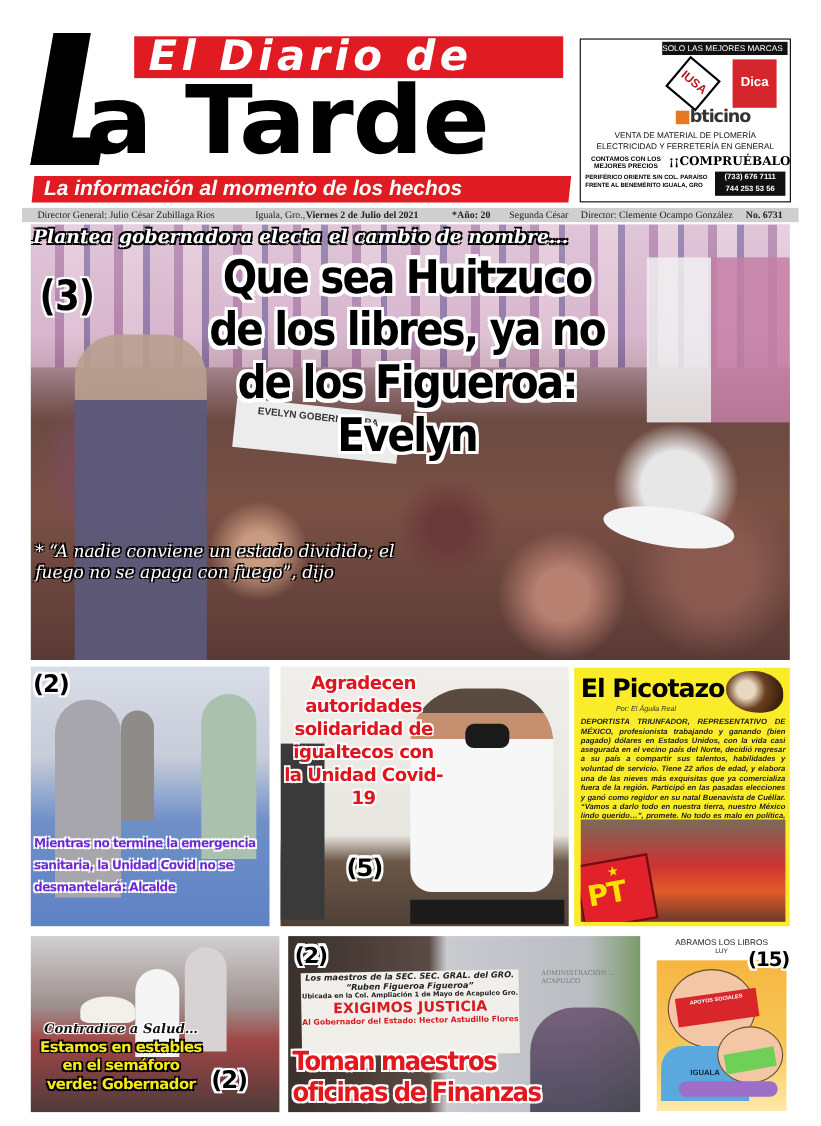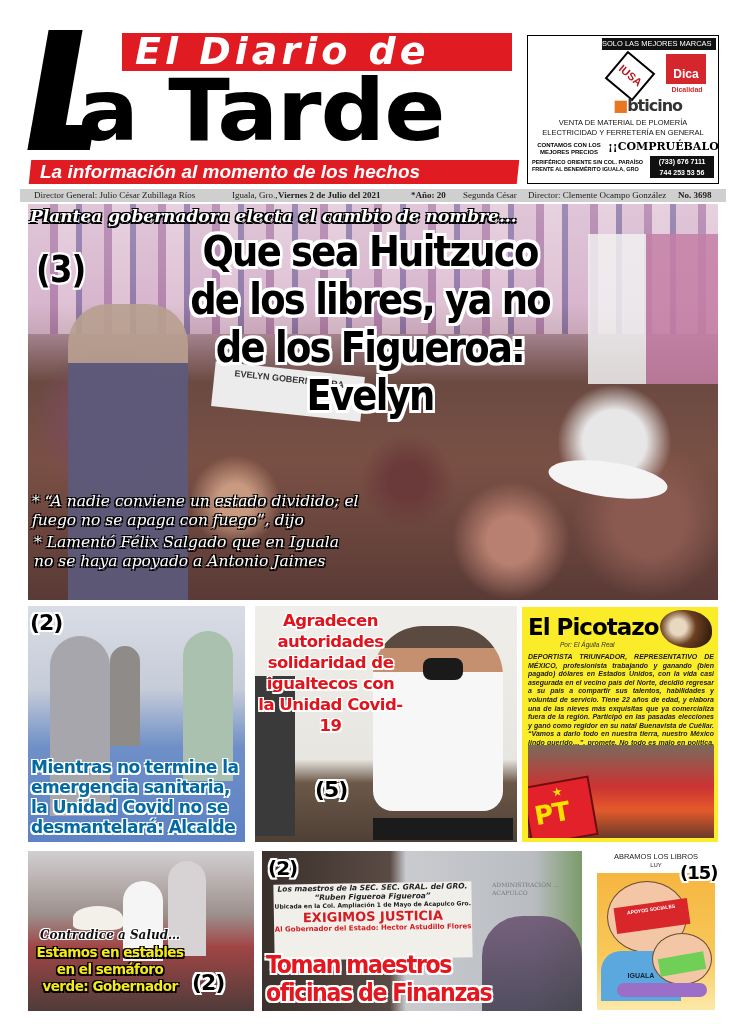--- a/index.html
+++ b/index.html
@@ -19,21 +19,21 @@
   
   .ad { left:527px; top:35px; width:190px; height:147px; border:1.5px solid #000; background:#fff; overflow:hidden; }
   .ad-top { position:absolute; left:74px; top:2px; width:114px; height:12px; background:#111; color:#fff; font-size:7.5px; text-align:left; line-height:12px; }
   .ad-logo { position:absolute; left:6px; top:4px; width:64px; height:80px; }
   .ad-logo .ring { position:absolute; left:10px; top:18px; width:40px; height:26px; border:4px solid #1e4aa0; border-radius:50%; }
   .ad-logo .plug { position:absolute; left:18px; top:27px; width:20px; height:10px; background:#1e4aa0; border-radius:2px; }
   .ad-logo .ttl1 { position:absolute; left:2px; top:0; width:60px; font-size:8px; font-weight:bold; color:#1e4aa0; text-align:center; font-style:italic; }
   .ad-logo .ttl2 { position:absolute; left:2px; top:50px; width:60px; font-size:8px; font-weight:bold; color:#1e4aa0; text-align:center; font-style:italic; }
   .ad-logo .tel { position:absolute; left:2px; top:62px; width:60px; font-size:6px; color:#1e4aa0; text-align:center; line-height:7px; }
   .iusa { position:absolute; left:84px; top:22px; width:32px; height:32px; border:2px solid #000; color:#b51a20; font-weight:bold; font-size:11px; transform:rotate(40deg); text-align:center; line-height:30px; background:#fff; }
-  .dica { position:absolute; left:138px; top:18px; width:40px; height:30px; background:#d4262c; color:#fff; font-weight:bold; font-size:12px; text-align:center; line-height:40px; }
+  .dica { position:absolute; left:138px; top:18px; width:40px; height:44px; background:#d4262c; color:#fff; font-weight:bold; font-size:12px; text-align:center; line-height:40px; }
   .dica-sub { position:absolute; left:135px; top:50px; width:48px; font-size:7px; font-weight:bold; color:#d4262c; text-align:center; }
   .bticino { position:absolute; left:85px; top:60px; font-family:"DejaVu Sans", sans-serif; font-weight:bold; font-size:16px; color:#333; letter-spacing:-1px; }
   .bticino .b { color:#e87722; }
   .ad-line { position:absolute; left:0; width:190px; text-align:center; font-size:7.5px; color:#111; white-space:nowrap; }
   .ad-small { position:absolute; left:6px; top:106px; width:70px; font-size:6px; text-align:center; line-height:7px; font-weight:bold; }
   .ad-comp { position:absolute; left:80px; top:104px; font-family:"DejaVu Serif", serif; font-weight:bold; font-size:11px; }
   .ad-addr { position:absolute; left:4px; top:123px; width:112px; font-size:5.5px; font-weight:bold; line-height:7px; }
   .ad-phone { position:absolute; left:122px; top:120px; width:64px; height:22px; background:#111; color:#fff; font-size:7px; font-weight:bold; text-align:center; line-height:11px; }
 
   
@@ -67,21 +67,21 @@
   .bullets { left:32px; top:492px; width:330px; font-family:"DejaVu Serif", serif; font-style:italic; font-size:15.5px; color:#fff; line-height:18.5px;
     text-shadow:-1.5px -1.5px 0 #000, 1.5px -1.5px 0 #000, -1.5px 1.5px 0 #000, 1.5px 1.5px 0 #000; }
   .bullets div { margin-bottom:4px; }
 
   
   .box-covid { left:28px; top:606px; width:217px; height:236px; overflow:hidden;
     background: linear-gradient(180deg, #d8dde6 0%, #c6ccd8 35%, #6e8fc7 60%, #5f82c4 100%); }
   .box-covid .person1 { position:absolute; left:22px; top:30px; width:60px; height:180px; background:#a7a6ad; border-radius:30px 30px 0 0; }
   .box-covid .person2 { position:absolute; left:155px; top:25px; width:50px; height:150px; background:#a9c1ae; border-radius:25px 25px 0 0; }
   .box-covid .person3 { position:absolute; left:82px; top:40px; width:30px; height:100px; background:#8f8b88; border-radius:15px 15px 0 0; }
-  .covid-headline { left:31px; top:757px; width:214px; font-family:"DejaVu Sans", sans-serif; font-weight:bold; font-size:17px; line-height:20px; color:#0369a1; letter-spacing:-0.5px;
+  .covid-headline { left:31px; top:757px; width:214px; font-family:"DejaVu Sans", sans-serif; font-weight:bold; font-size:11px; line-height:20px; color:#6d28d9; letter-spacing:-0.5px;
     text-shadow:-1.5px -1.5px 0 #fff, 1.5px -1.5px 0 #fff, -1.5px 1.5px 0 #fff, 1.5px 1.5px 0 #fff; }
   .covid-num { left:30px; top:610px; font-size:22px; line-height:26px; }
 
   .box-agrad { left:255px; top:606px; width:262px; height:236px; overflow:hidden;
     background: linear-gradient(180deg, #efeeea 0%, #e8e6e0 65%, #6b5848 75%, #4f4036 100%); }
   .box-agrad .man { position:absolute; left:118px; top:20px; width:130px; height:185px; background:linear-gradient(180deg,#5a4a40 0 12%, #c59070 12% 25%, #f7f7f7 25% 100%); border-radius:50px 50px 20px 20px; }
   .box-agrad .mask { position:absolute; left:168px; top:52px; width:40px; height:22px; background:#1a1a1a; border-radius:8px; }
   .box-agrad .keyboard { position:absolute; left:118px; top:212px; width:140px; height:22px; background:#1b1b1b; }
   .box-agrad .monitor { position:absolute; left:0; top:70px; width:40px; height:160px; background:#3a3a3a; }
   .agrad-headline { left:258px; top:610px; width:145px; font-family:"DejaVu Sans", sans-serif; font-weight:bold; font-size:16.5px; line-height:21px; color:#e0141c; text-align:center; letter-spacing:-0.5px;
@@ -165,36 +165,35 @@
   </div>
 </div>
 
 <div class="abs info-bar">
   <span style="left:14px">Director General: Julio César Zubillaga Ríos</span>
   <span style="left:212px">Iguala, Gro.,</span>
   <span class="bold" style="left:258px">Viernes 2 de Julio del 2021</span>
   <span class="bold" style="left:391px">*Año: 20</span>
   <span style="left:443px">Segunda César</span>
   <span style="left:508px">Director: Clemente Ocampo González</span>
-  <span class="bold" style="left:658px">No. 3698</span>
+  <span class="bold" style="left:658px">No. 6731</span>
 </div>
 
 <div class="abs main-photo">
   <div class="flags"></div>
   <div class="woman"></div>
   <div class="banner">EVELYN GOBERNADORA</div>
   <div class="couple"></div>
   <div class="umbrella"></div>
 </div>
 <div class="abs kicker">Plantea gobernadora electa el cambio de nombre...</div>
 <div class="abs num-badge main-num">(3)</div>
 <a class="abs headline">Que sea Huitzuco de los libres, ya no de los Figueroa: Evelyn</a>
 <div class="abs bullets">
   <div>* “A nadie conviene un estado dividido; el fuego no se apaga con fuego”, dijo</div>
-  <div style="padding-left:2px">* Lamentó Félix Salgado que en Iguala no se haya apoyado a Antonio Jaimes</div>
 </div>
 
 <div class="abs box-covid">
   <div class="person1"></div>
   <div class="person3"></div>
   <div class="person2"></div>
 </div>
 <div class="abs num-badge covid-num">(2)</div>
 <a class="abs covid-headline">Mientras no termine la emergencia sanitaria, la Unidad Covid no se desmantelará: Alcalde</a>
 

